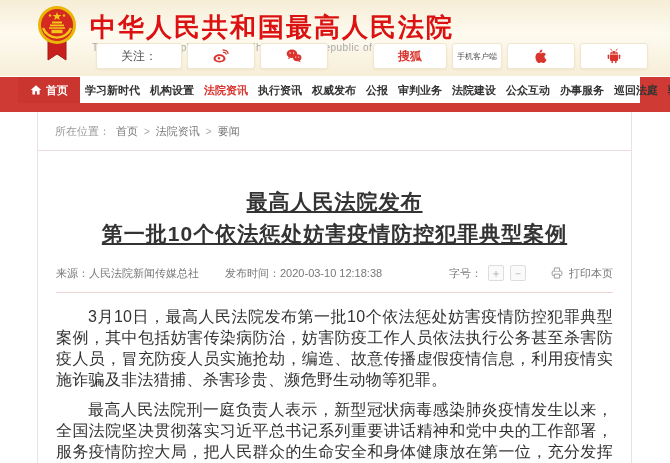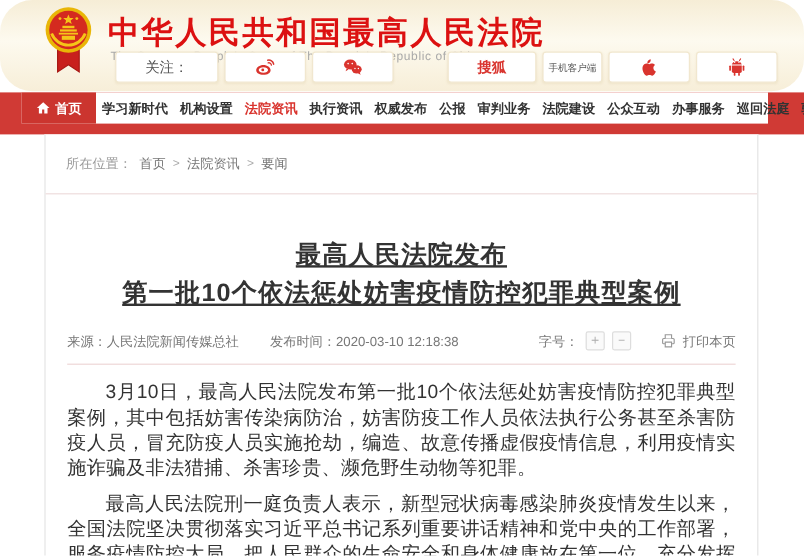--- a/index.html
+++ b/index.html
@@ -6,21 +6,20 @@
   html,body { width:670px; height:463px; overflow:hidden; }
   body {
     font-family:"Liberation Sans","DejaVu Sans",sans-serif;
     background:#fff; position:relative; color:#333;
   }
 
   
   .banner {
     position:absolute; left:0; top:0; width:670px; height:76px;
     background:linear-gradient(180deg,#f6edd6 0%,#fdfaef 45%,#f7eed8 100%);
-    border-radius:27px;
   }
   .emblem { position:absolute; left:33px; top:4px; width:48px; height:62px; }
   .site-title {
     position:absolute; left:90px; top:10px;
     font-size:26px; font-weight:bold; color:#dc1111; letter-spacing:2px; white-space:nowrap;
   }
   .site-subtitle {
     position:absolute; left:92px; top:42px;
     font-size:10px; color:#a9a9a9; letter-spacing:0.5px; white-space:nowrap;
   }
@@ -53,21 +52,21 @@
   .nav-item.home { background:#cb352f; color:#fff; padding:0 12px; gap:4px; }
   .nav-item.current { color:#d9342e; }
   .home-ic { width:12px; height:12px; display:block; }
 
   
   .panel {
     position:absolute; left:37px; top:112px; width:595px; height:360px;
     background:#fff; border:1px solid #e4e4e4; border-top:none;
   }
   .breadcrumb {
-    height:50px; display:flex; align-items:center; padding:0 17px;
+    height:39px; display:flex; align-items:center; padding:0 17px;
     font-size:11px; color:#999; border-bottom:1px solid #eedcdc; gap:6px;
   }
   .breadcrumb a { color:#777; text-decoration:none; cursor:pointer; }
   .crumb-sep { color:#aaa; font-size:10px; }
 
   .article { padding:0 18px; }
   .art-title {
     margin-top:36px; text-align:center; font-size:21px; font-weight:bold;
     color:#333; line-height:30px; letter-spacing:1px;text-decoration:underline;
   }

